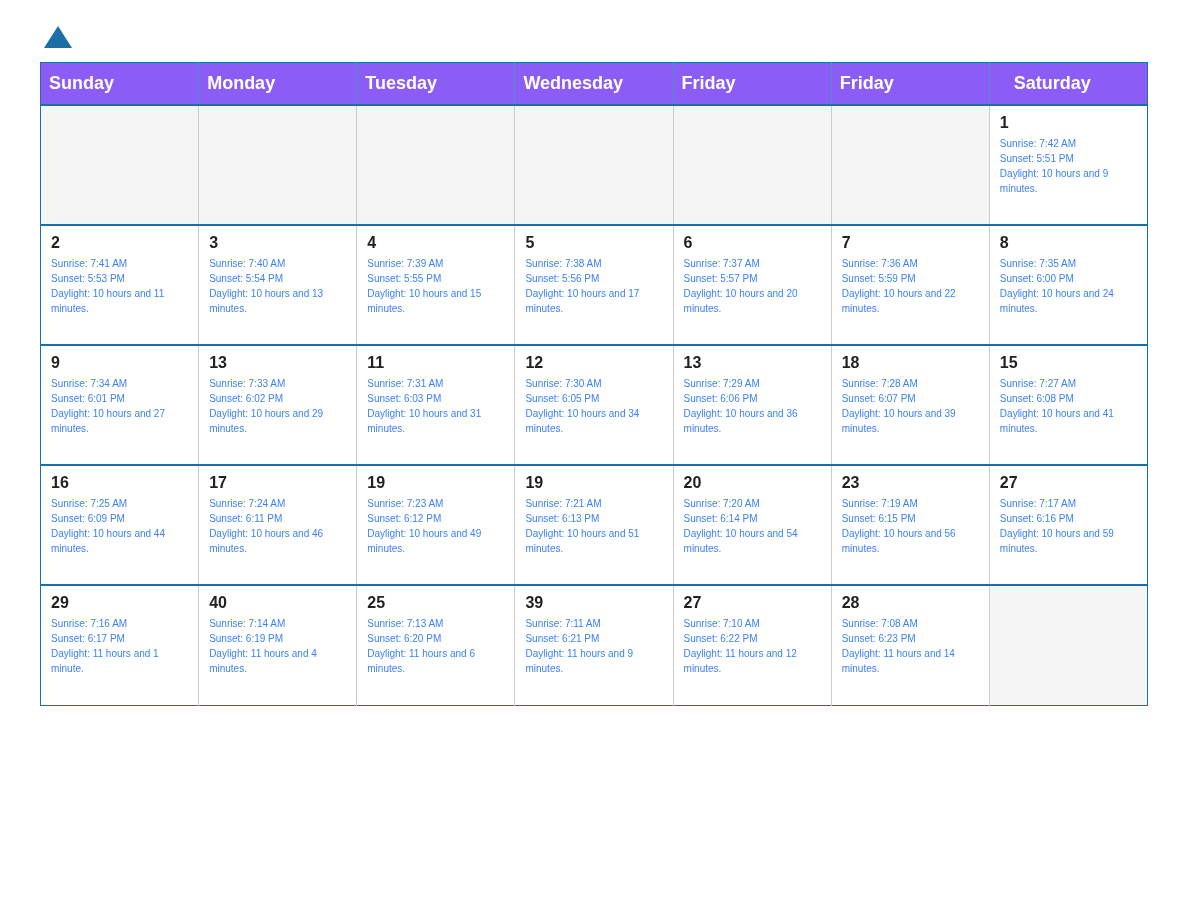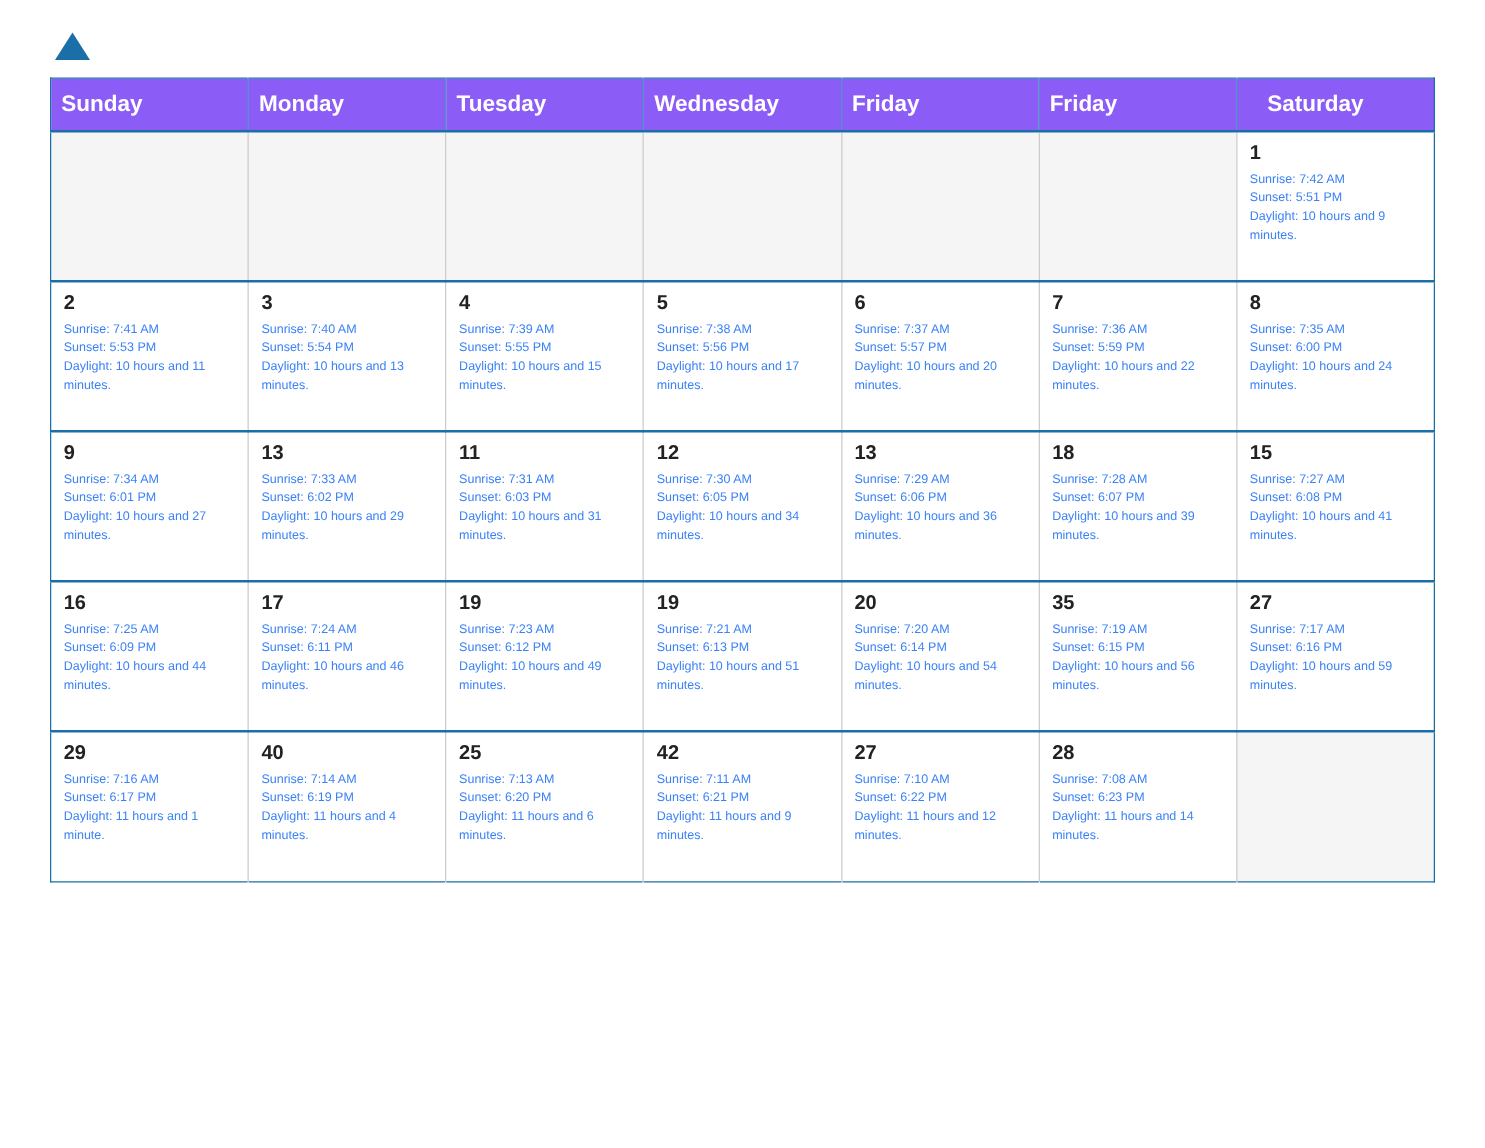--- a/index.html
+++ b/index.html
@@ -234,21 +234,21 @@
         </td>
         <td>
           <div class="day-number">19</div>
           <div class="day-info">Sunrise: 7:21 AM<br>Sunset: 6:13 PM<br>Daylight: 10 hours and 51 minutes.</div>
         </td>
         <td>
           <div class="day-number">20</div>
           <div class="day-info">Sunrise: 7:20 AM<br>Sunset: 6:14 PM<br>Daylight: 10 hours and 54 minutes.</div>
         </td>
         <td>
-          <div class="day-number">35</div>
+          <div class="day-number">23</div>
           <div class="day-info">Sunrise: 7:19 AM<br>Sunset: 6:15 PM<br>Daylight: 10 hours and 56 minutes.</div>
         </td>
         <td>
           <div class="day-number">27</div>
           <div class="day-info">Sunrise: 7:17 AM<br>Sunset: 6:16 PM<br>Daylight: 10 hours and 59 minutes.</div>
         </td>
       </tr>
       <tr>
         <td>
           <div class="day-number">29</div>
@@ -256,21 +256,21 @@
         </td>
         <td>
           <div class="day-number">40</div>
           <div class="day-info">Sunrise: 7:14 AM<br>Sunset: 6:19 PM<br>Daylight: 11 hours and 4 minutes.</div>
         </td>
         <td>
           <div class="day-number">25</div>
           <div class="day-info">Sunrise: 7:13 AM<br>Sunset: 6:20 PM<br>Daylight: 11 hours and 6 minutes.</div>
         </td>
         <td>
-          <div class="day-number">42</div>
+          <div class="day-number">39</div>
           <div class="day-info">Sunrise: 7:11 AM<br>Sunset: 6:21 PM<br>Daylight: 11 hours and 9 minutes.</div>
         </td>
         <td>
           <div class="day-number">27</div>
           <div class="day-info">Sunrise: 7:10 AM<br>Sunset: 6:22 PM<br>Daylight: 11 hours and 12 minutes.</div>
         </td>
         <td>
           <div class="day-number">28</div>
           <div class="day-info">Sunrise: 7:08 AM<br>Sunset: 6:23 PM<br>Daylight: 11 hours and 14 minutes.</div>
         </td>

